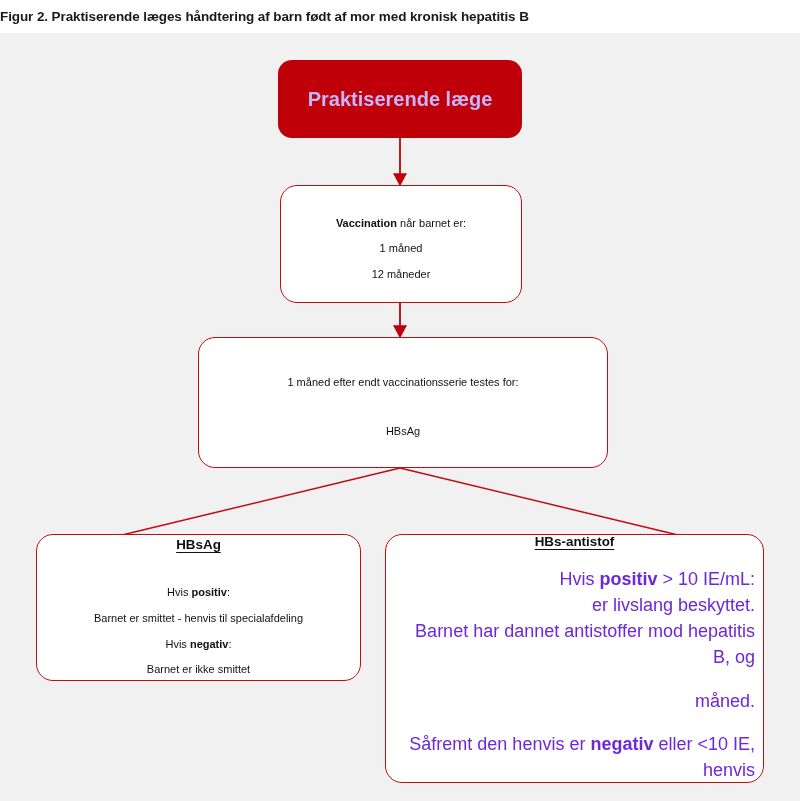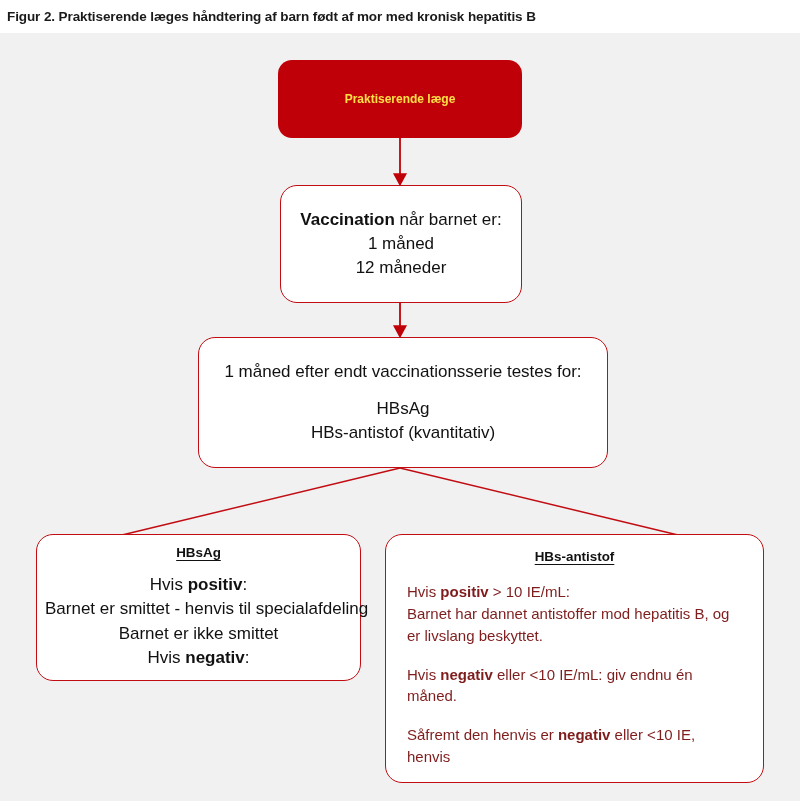--- a/index.html
+++ b/index.html
@@ -25,21 +25,21 @@
 
   
   .figure-header {
     position: absolute;
     left: 0; top: 0;
     width: 800px;
     height: 33px;
     background: #ffffff;
     display: flex;
     align-items: center;
-    padding-left: 7px;
+    padding-left: 0;
   }
   .figure-title {
     font-size: 13.5px;
     font-weight: bold;
     color: #1a1a1a;
     letter-spacing: -0.1px;
     white-space: nowrap;
   }
 
   
@@ -67,46 +67,47 @@
     display: flex;
     flex-direction: column;
     align-items: center;
     justify-content: center;
     text-align: center;
   }
 
   .node-root {
     background: #c00008;
     border: none;
-    color: #fde047;
-    font-size: 12px;
+    color: #c4b5fd;
+    font-size: 20px;
     font-weight: bold;
     border-radius: 14px;
   }
 
   .node-white {
     background: #ffffff;
     border: 1.4px solid #c10c12;
     color: #111111;
   }
 
   
   #node-root        { left: 278px; top: 27px;  width: 244px; height: 78px; }
   #node-vaccination { left: 280px; top: 152px; width: 242px; height: 118px; }
   #node-bloodtest   { left: 198px; top: 304px; width: 410px; height: 131px; }
   #node-hbsag       { left: 36px;  top: 501px; width: 325px; height: 147px; }
   #node-antistof    { left: 385px; top: 501px; width: 379px; height: 249px; }
 
   
   .line {
     display: block;
-    font-size: 17px;
+    font-size: 11px;
     line-height: 1.42;
     color: #111111;
     white-space: nowrap;
+    margin-top: 10px;
   }
   .line.b   { font-weight: normal; }
   .line.sp  { height: 13px; }
 
   .node-heading {
     font-weight: bold;
     font-size: 13.4px;
     text-decoration: underline;
     text-underline-offset: 2.5px;
     color: #111111;
@@ -114,29 +115,29 @@
   }
 
   .node-body {
     padding: 0 13px;
   }
 
   #node-vaccination .node-body,
   #node-bloodtest   .node-body { padding: 0 10px; }
 
   #node-hbsag .node-body    { padding: 0 8px; width: 100%; }
-  #node-antistof .node-body { padding: 0 21px; width: 100%; }
+  #node-antistof .node-body { padding: 0 8px; width: 100%; }
 
   
   .para {
     display: block;
-    font-size: 15px;
+    font-size: 18px;
     line-height: 1.45;
-    color: #7f1d1d;
-    text-align: left;
+    color: #6d28d9;
+    text-align: right;
   }
   .gap-md { height: 17px; }
 
   b { font-weight: bold; }
 </style>
 </head>
 <body>
 
 <div id="figure-root">
 
@@ -172,49 +173,47 @@
         <span class="line b">1 måned</span>
         <span class="line b">12 måneder</span>
       </div>
     </div>
 
     <div class="node node-white" id="node-bloodtest">
       <div class="node-body">
         <span class="line">1 måned efter endt vaccinationsserie testes for:</span>
         <span class="line sp"></span>
         <span class="line b">HBsAg</span>
-        <span class="line b">HBs-antistof (kvantitativ)</span>
       </div>
     </div>
 
     <div class="node node-white" id="node-hbsag">
       <div class="node-body">
         <span class="node-heading">HBsAg</span>
         <span class="line sp"></span>
         <span class="line"><span>Hvis </span><b>positiv</b><span>:</span></span>
         <span class="line">Barnet er smittet - henvis til specialafdeling</span>
+        <span class="line"><span>Hvis </span><b>negativ</b><span>:</span></span>
         <span class="line">Barnet er ikke smittet</span>
-        <span class="line"><span>Hvis </span><b>negativ</b><span>:</span></span>
       </div>
     </div>
 
     <div class="node node-white" id="node-antistof">
       <div class="node-body">
 
         <span class="node-heading">HBs-antistof</span>
 
         <span class="gap-md" style="display:block"></span>
 
         <span class="para"><span>Hvis </span><b>positiv</b><span> &gt;  10 IE/mL:</span></span>
+        <span class="para">er livslang beskyttet.</span>
         <span class="para">Barnet har dannet antistoffer mod hepatitis B, og</span>
-        <span class="para">er livslang beskyttet.</span>
 
         <span class="gap-md" style="display:block"></span>
 
-        <span class="para"><span>Hvis </span><b>negativ</b><span> eller &lt;10 IE/mL: giv endnu én</span></span>
         <span class="para">måned.</span>
 
         <span class="gap-md" style="display:block"></span>
 
         <span class="para"><span>Såfremt den henvis er </span><b>negativ</b><span> eller &lt;10 IE, henvis</span></span>
       </div>
     </div>
 
   </div>
 </div>

